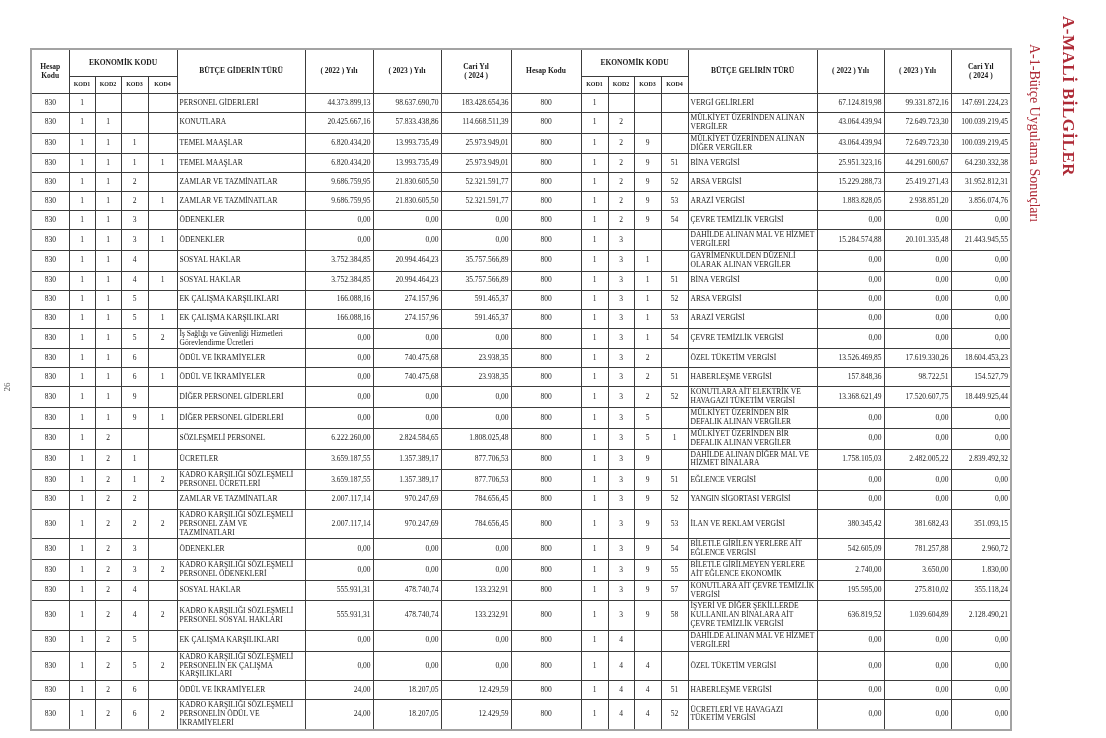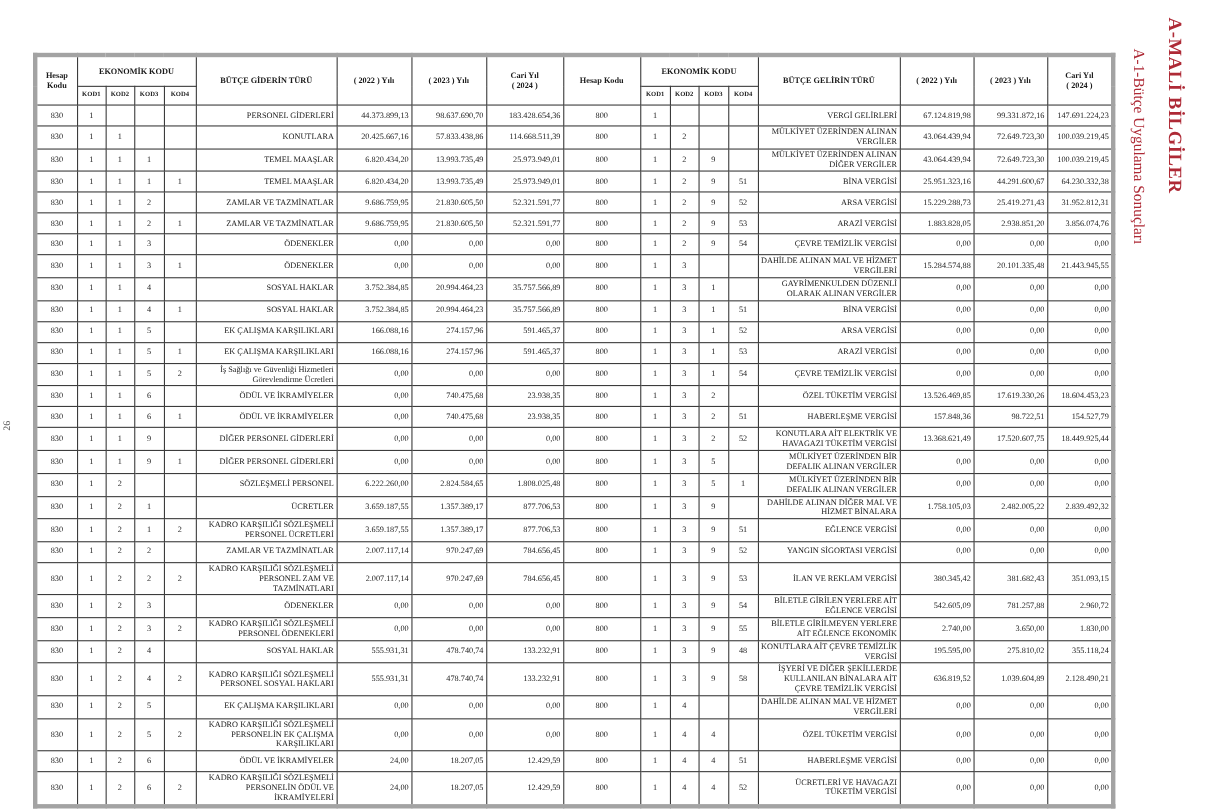--- a/index.html
+++ b/index.html
@@ -14,27 +14,27 @@
     position:absolute;left:30px;top:48px;width:980px;
     border-collapse:collapse;table-layout:fixed;
     background:#fff;
   }
   table.budget th,table.budget td{
     border:1px solid #3c3c3c;
     font-size:7.5px;line-height:1.18;
     padding:1px 2px;vertical-align:middle;
     overflow:hidden;word-wrap:break-word;
   }
-  table.budget{border:4px solid #a3a3a3;}
+  table.budget{border:2px solid #a3a3a3;}
   thead th{font-weight:bold;text-align:center;font-size:8px;}
   thead tr.main th{height:24px;}
   thead tr.sub th{height:14px;font-size:6px;letter-spacing:0;}
   tbody td{height:16px;}
   td.c{text-align:center;}
-  td.n{text-align:right;}
+  td.n{text-align:left;}
   td.r{text-align:right;font-variant-numeric:tabular-nums;}
 
   
   .vtitle1{
     position:absolute;left:1058px;top:16px;height:230px;
     writing-mode:vertical-rl;
     font-size:17px;font-weight:bold;color:#ae2a36;
     letter-spacing:.5px;white-space:nowrap;
   }
   .vtitle2{
@@ -591,21 +591,21 @@
           <td class="c">4</td>
           <td class="c"></td>
           <td class="n">SOSYAL HAKLAR</td>
           <td class="r">555.931,31</td>
           <td class="r">478.740,74</td>
           <td class="r">133.232,91</td>
           <td class="c">800</td>
           <td class="c">1</td>
           <td class="c">3</td>
           <td class="c">9</td>
-          <td class="c">48</td>
+          <td class="c">57</td>
           <td class="n">KONUTLARA AİT ÇEVRE TEMİZLİK VERGİSİ</td>
           <td class="r">195.595,00</td>
           <td class="r">275.810,02</td>
           <td class="r">355.118,24</td>
         </tr>
         <tr>
           <td class="c">830</td>
           <td class="c">1</td>
           <td class="c">2</td>
           <td class="c">4</td>

